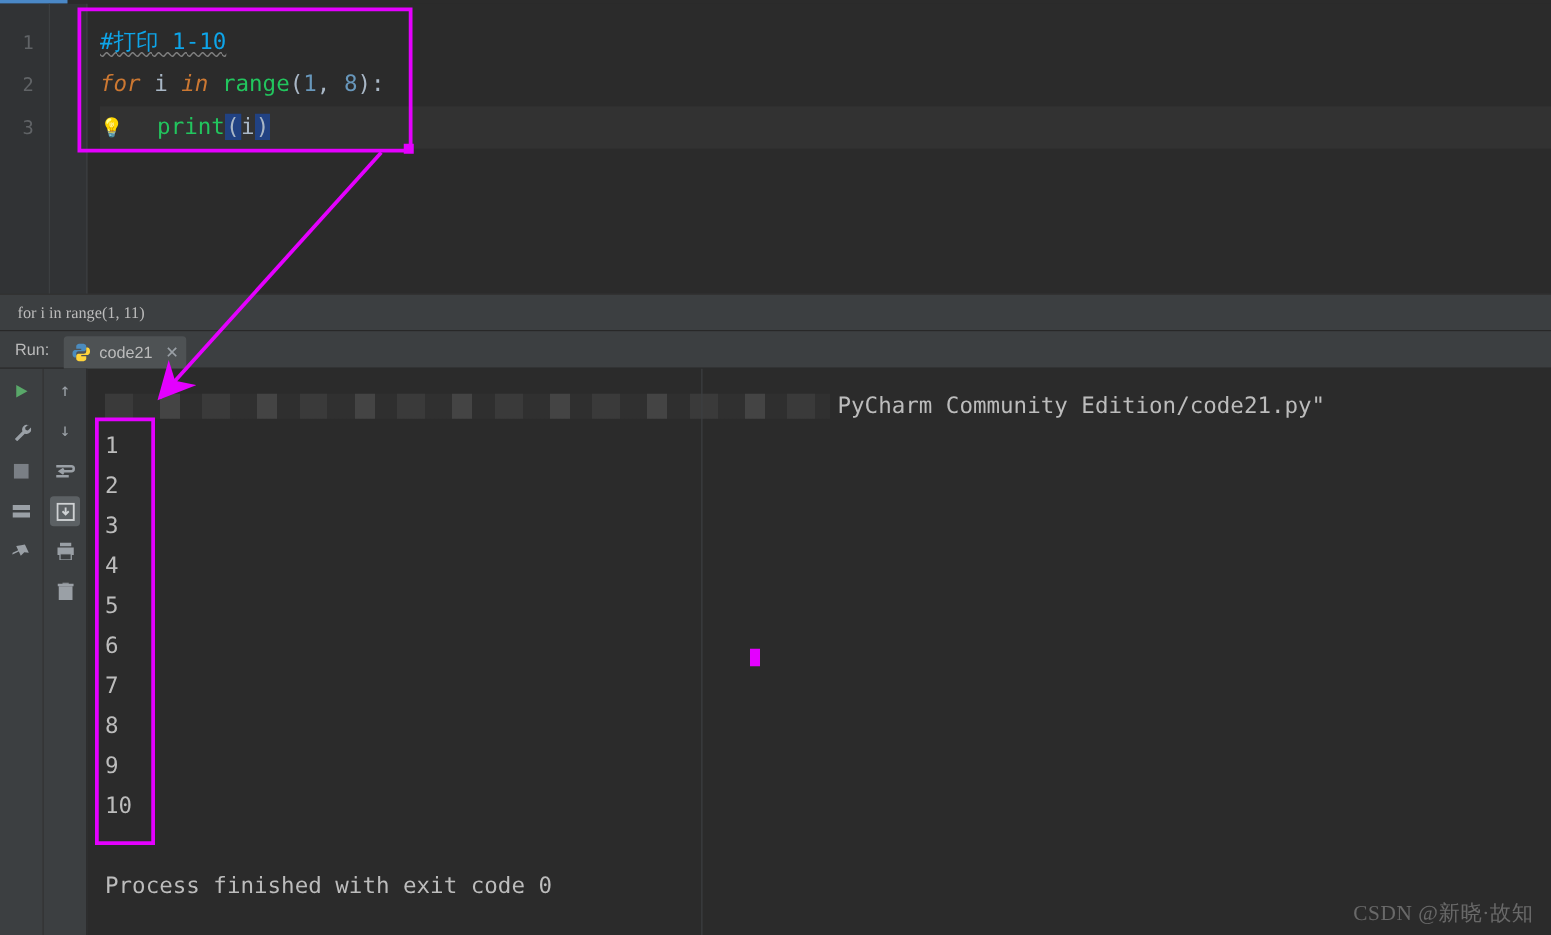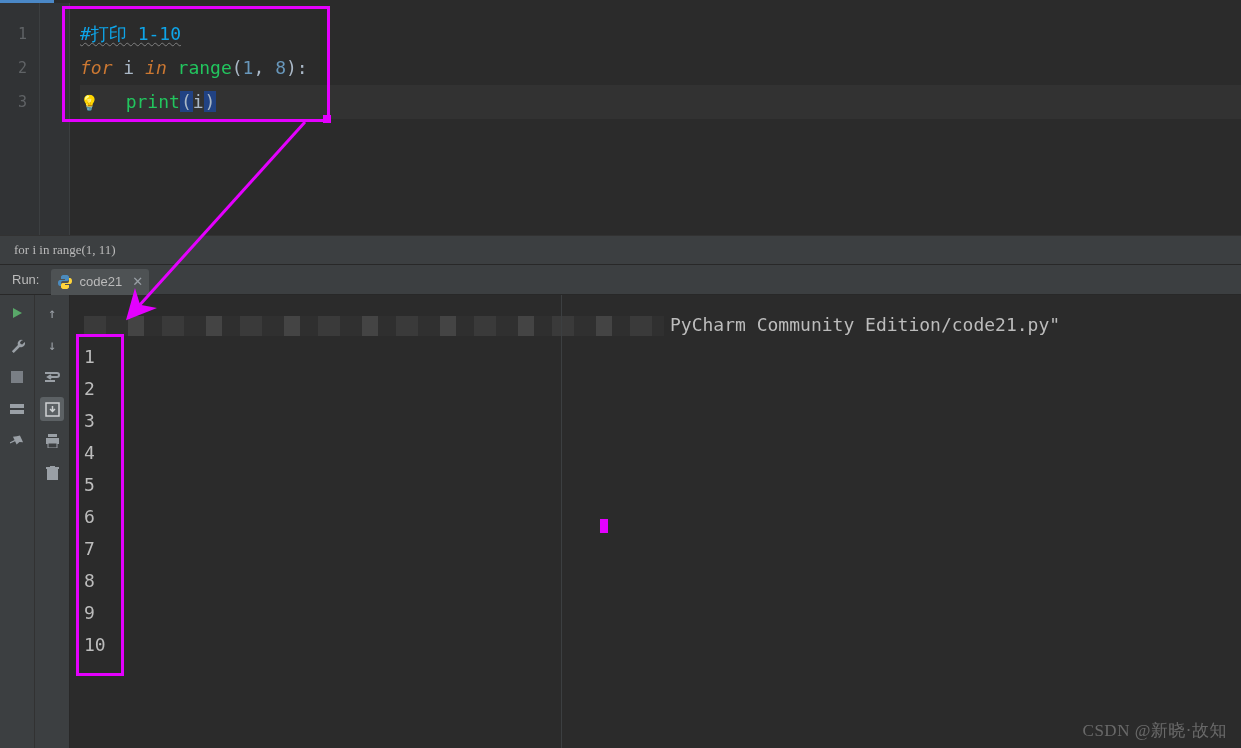--- a/index.html
+++ b/index.html
@@ -235,20 +235,21 @@
     <div class="out-line">2</div>
     <div class="out-line">3</div>
     <div class="out-line">4</div>
     <div class="out-line">5</div>
     <div class="out-line">6</div>
     <div class="out-line">7</div>
     <div class="out-line">8</div>
     <div class="out-line">9</div>
     <div class="out-line">10</div>
     <div class="out-line" style="height:32px"></div>
+    <div class="out-line">Process finished with exit code 0</div>
   </div>
 </div>
 
 <div class="split-v"></div>
 
 <div class="callout callout-out"></div>
 <div class="pink-cursor"></div>
 
 <div class="watermark">CSDN @新晓·故知</div>
 

